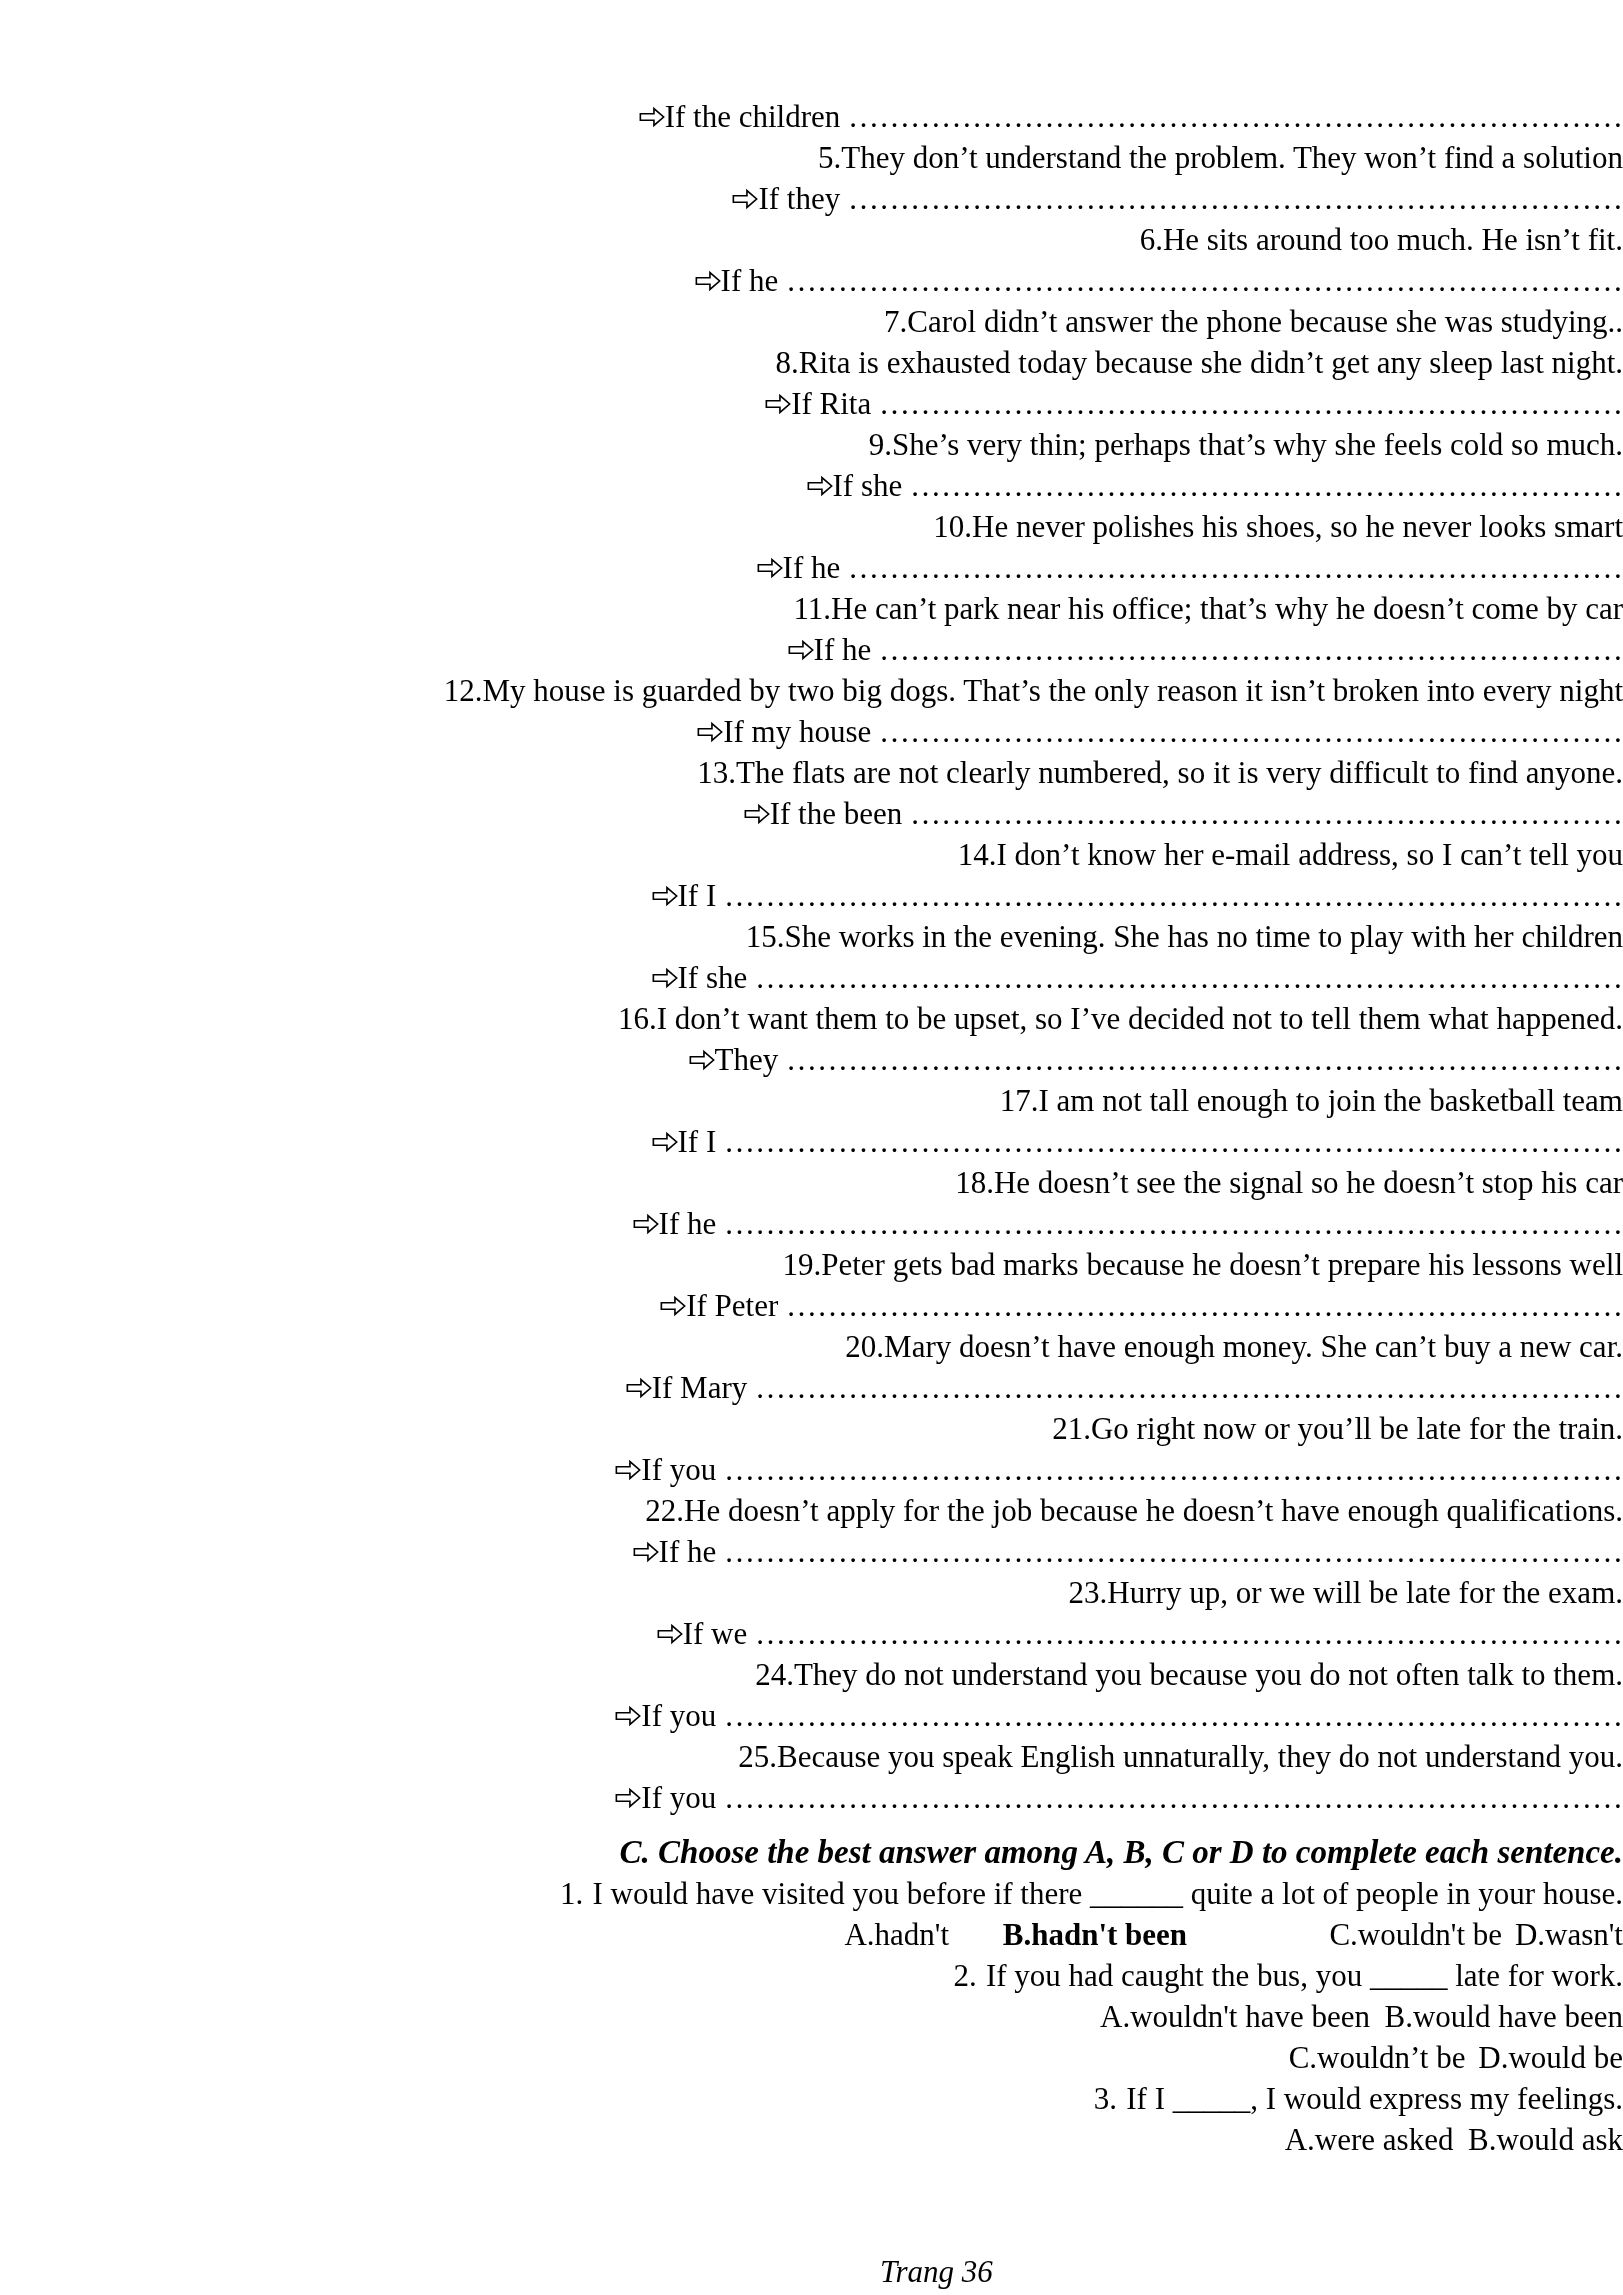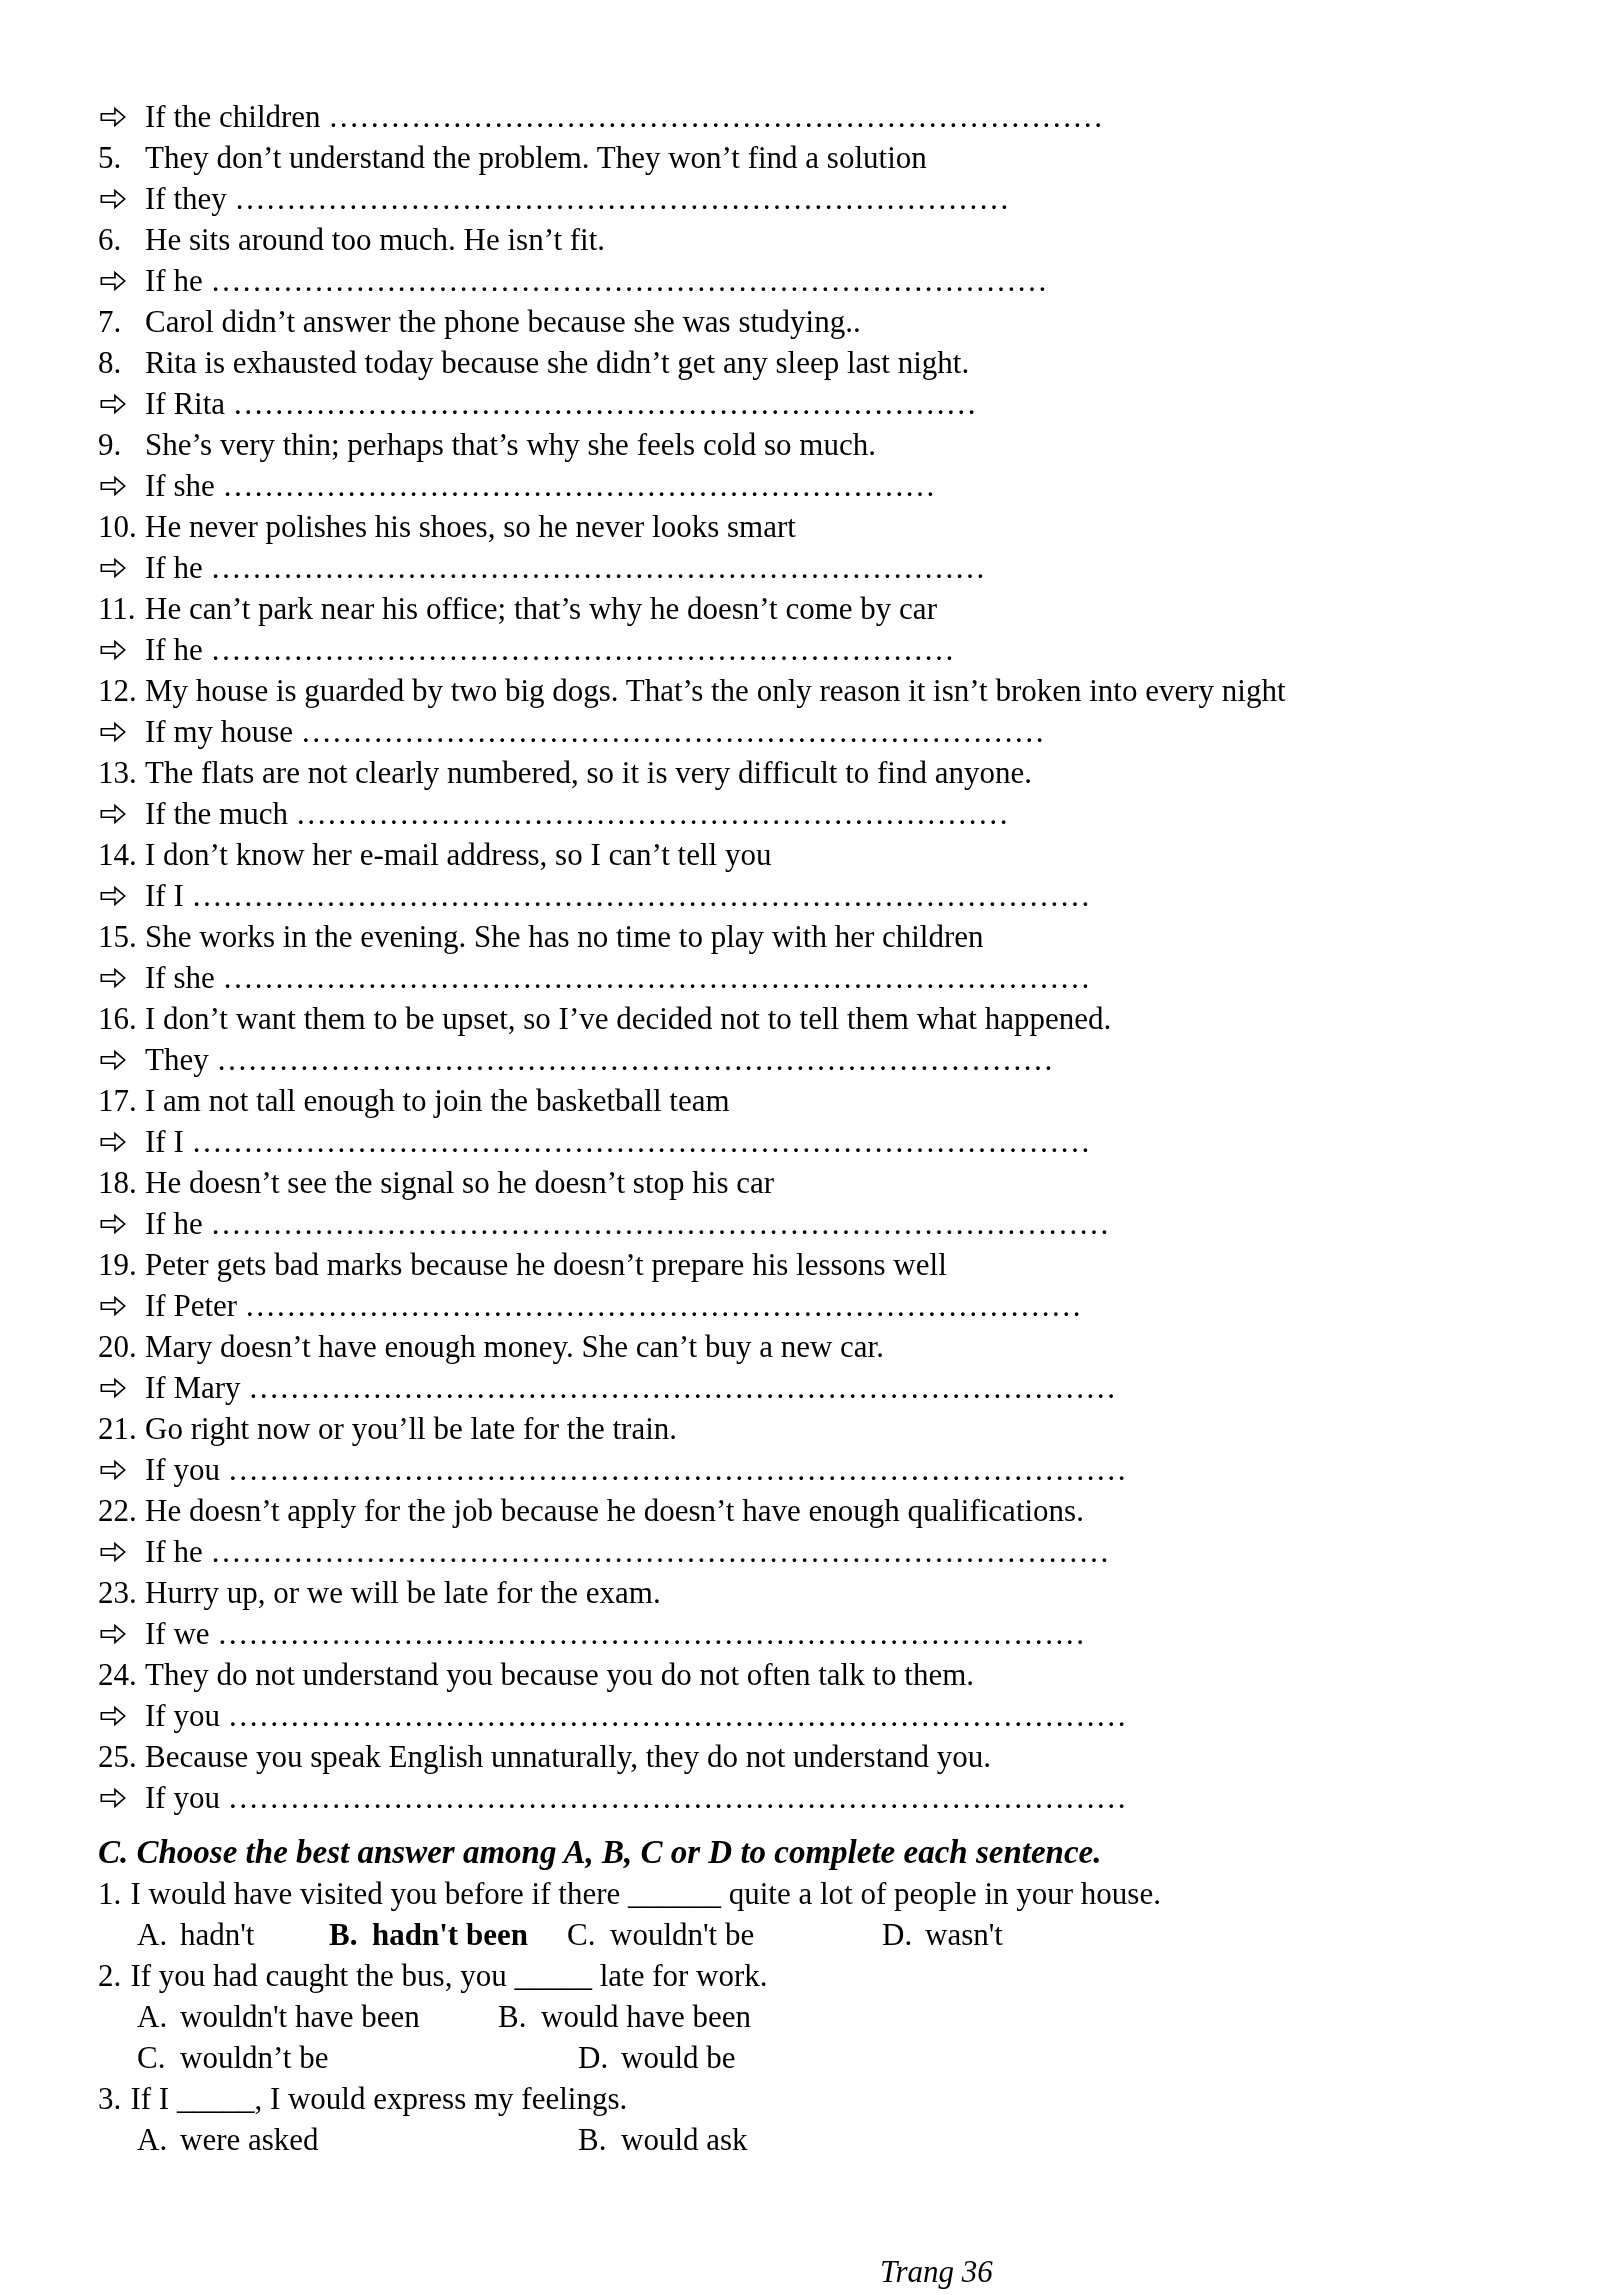--- a/index.html
+++ b/index.html
@@ -3,20 +3,21 @@
 <meta charset="utf-8">
 <style>
   html,body{margin:0;padding:0;background:#e8e8e8;}
   .page{
     position:relative;
     width:1623px;height:2295px;
     background:#ffffff;color:#000;
     font-family:"Liberation Serif","DejaVu Serif",serif;
     font-size:31px;line-height:41px;
     overflow:hidden;
+    text-align:right;
   }
   .content{position:absolute;top:96px;left:0;right:0;}
   .line{height:41px;white-space:nowrap;padding-left:98px;}
   .marker{display:inline-block;width:47px;vertical-align:baseline;}
   .arrow-svg{vertical-align:-1.3px;margin-left:2px;}
   .sentence,.answer-prefix{vertical-align:baseline;}
   .dots{vertical-align:baseline;}
   .section-heading{
     margin:14.4px 0 0 98px;height:41px;line-height:41px;
     font-weight:bold;font-style:italic;font-size:33px;white-space:nowrap;
@@ -68,21 +69,21 @@
         <div class="line"><span class="marker"><svg class="arrow-svg" width="26" height="22" viewBox="0 0 40 34" aria-hidden="true">
     <path d="M2 12 H23 V4 L38 17 L23 30 V22 H2 Z" fill="#ffffff" stroke="#000000" stroke-width="2.5" stroke-linejoin="miter"></path>
   </svg></span><span class="answer-prefix">If he </span><span class="dots">………………………………………………………………</span></div>
         <div class="line"><span class="marker">12.</span><span class="sentence">My house is guarded by two big dogs. That’s the only reason it isn’t broken into every night</span></div>
         <div class="line"><span class="marker"><svg class="arrow-svg" width="26" height="22" viewBox="0 0 40 34" aria-hidden="true">
     <path d="M2 12 H23 V4 L38 17 L23 30 V22 H2 Z" fill="#ffffff" stroke="#000000" stroke-width="2.5" stroke-linejoin="miter"></path>
   </svg></span><span class="answer-prefix">If my house </span><span class="dots">………………………………………………………………</span></div>
         <div class="line"><span class="marker">13.</span><span class="sentence">The flats are not clearly numbered, so it is very difficult to find anyone.</span></div>
         <div class="line"><span class="marker"><svg class="arrow-svg" width="26" height="22" viewBox="0 0 40 34" aria-hidden="true">
     <path d="M2 12 H23 V4 L38 17 L23 30 V22 H2 Z" fill="#ffffff" stroke="#000000" stroke-width="2.5" stroke-linejoin="miter"></path>
-  </svg></span><span class="answer-prefix">If the much </span><span class="dots">……………………………………………………………</span></div>
+  </svg></span><span class="answer-prefix">If the been </span><span class="dots">……………………………………………………………</span></div>
         <div class="line"><span class="marker">14.</span><span class="sentence">I don’t know her e-mail address, so I can’t tell you</span></div>
         <div class="line"><span class="marker"><svg class="arrow-svg" width="26" height="22" viewBox="0 0 40 34" aria-hidden="true">
     <path d="M2 12 H23 V4 L38 17 L23 30 V22 H2 Z" fill="#ffffff" stroke="#000000" stroke-width="2.5" stroke-linejoin="miter"></path>
   </svg></span><span class="answer-prefix">If I </span><span class="dots">……………………………………………………………………………</span></div>
         <div class="line"><span class="marker">15.</span><span class="sentence">She works in the evening. She has no time to play with her children</span></div>
         <div class="line"><span class="marker"><svg class="arrow-svg" width="26" height="22" viewBox="0 0 40 34" aria-hidden="true">
     <path d="M2 12 H23 V4 L38 17 L23 30 V22 H2 Z" fill="#ffffff" stroke="#000000" stroke-width="2.5" stroke-linejoin="miter"></path>
   </svg></span><span class="answer-prefix">If she </span><span class="dots">…………………………………………………………………………</span></div>
         <div class="line"><span class="marker">16.</span><span class="sentence">I don’t want them to be upset, so I’ve decided not to tell them what happened.</span></div>
         <div class="line"><span class="marker"><svg class="arrow-svg" width="26" height="22" viewBox="0 0 40 34" aria-hidden="true">

